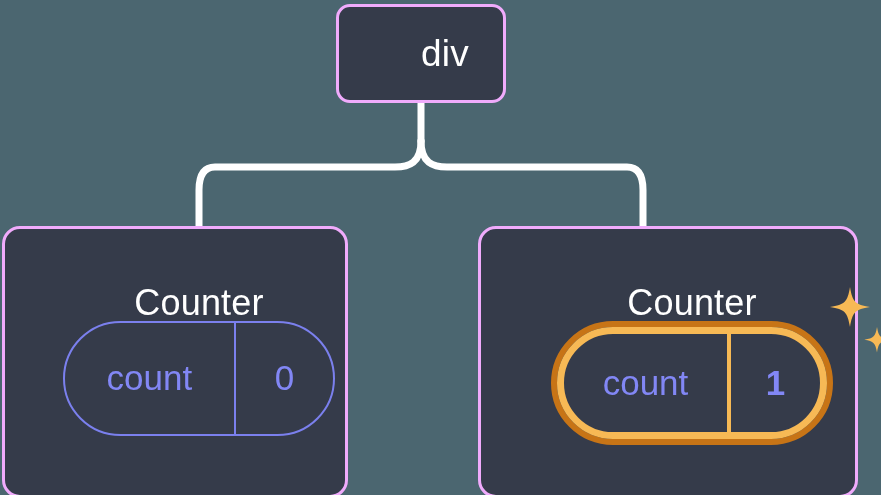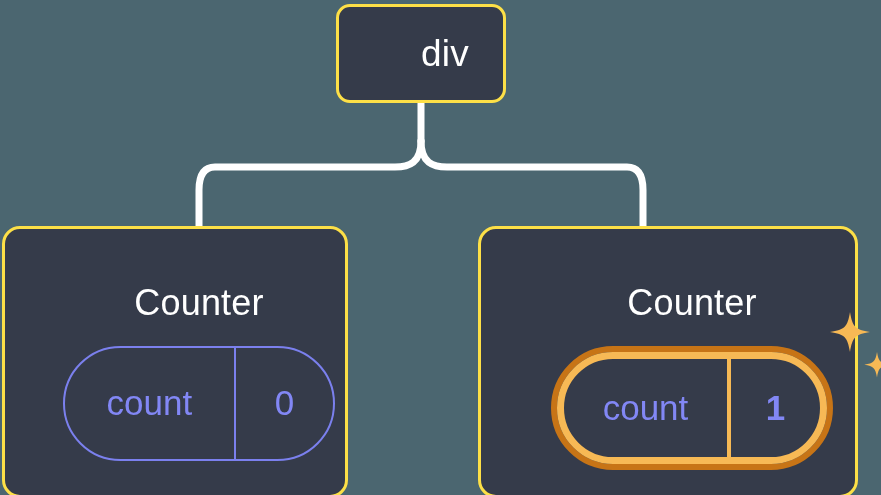--- a/index.html
+++ b/index.html
@@ -28,21 +28,21 @@
     width: 881px;
     height: 495px;
     z-index: 1;
   }
 
   
   .node {
     position: absolute;
     z-index: 2;
     background: #353b4a;
-    border: 3px solid #fde047;
+    border: 3px solid #f0abfc;
     box-sizing: border-box;
     border-radius: 16px;
     padding-left: 48px;
   }
 
   .node-root {
     left: 336px;
     top: 4px;
     width: 170px;
     height: 99px;
@@ -75,21 +75,20 @@
     font-size: 36px;
     color: #ffffff;
     font-weight: 400;
     letter-spacing: 0.2px;
     line-height: 1;
   }
 
   
   .pill-wrap {
     position: relative;
-    margin-top: 25px;
     display: flex;
     align-items: center;
     justify-content: center;
   }
   .pill {
     position: relative;
     display: flex;
     align-items: stretch;
     box-sizing: border-box;
     border-radius: 999px;

